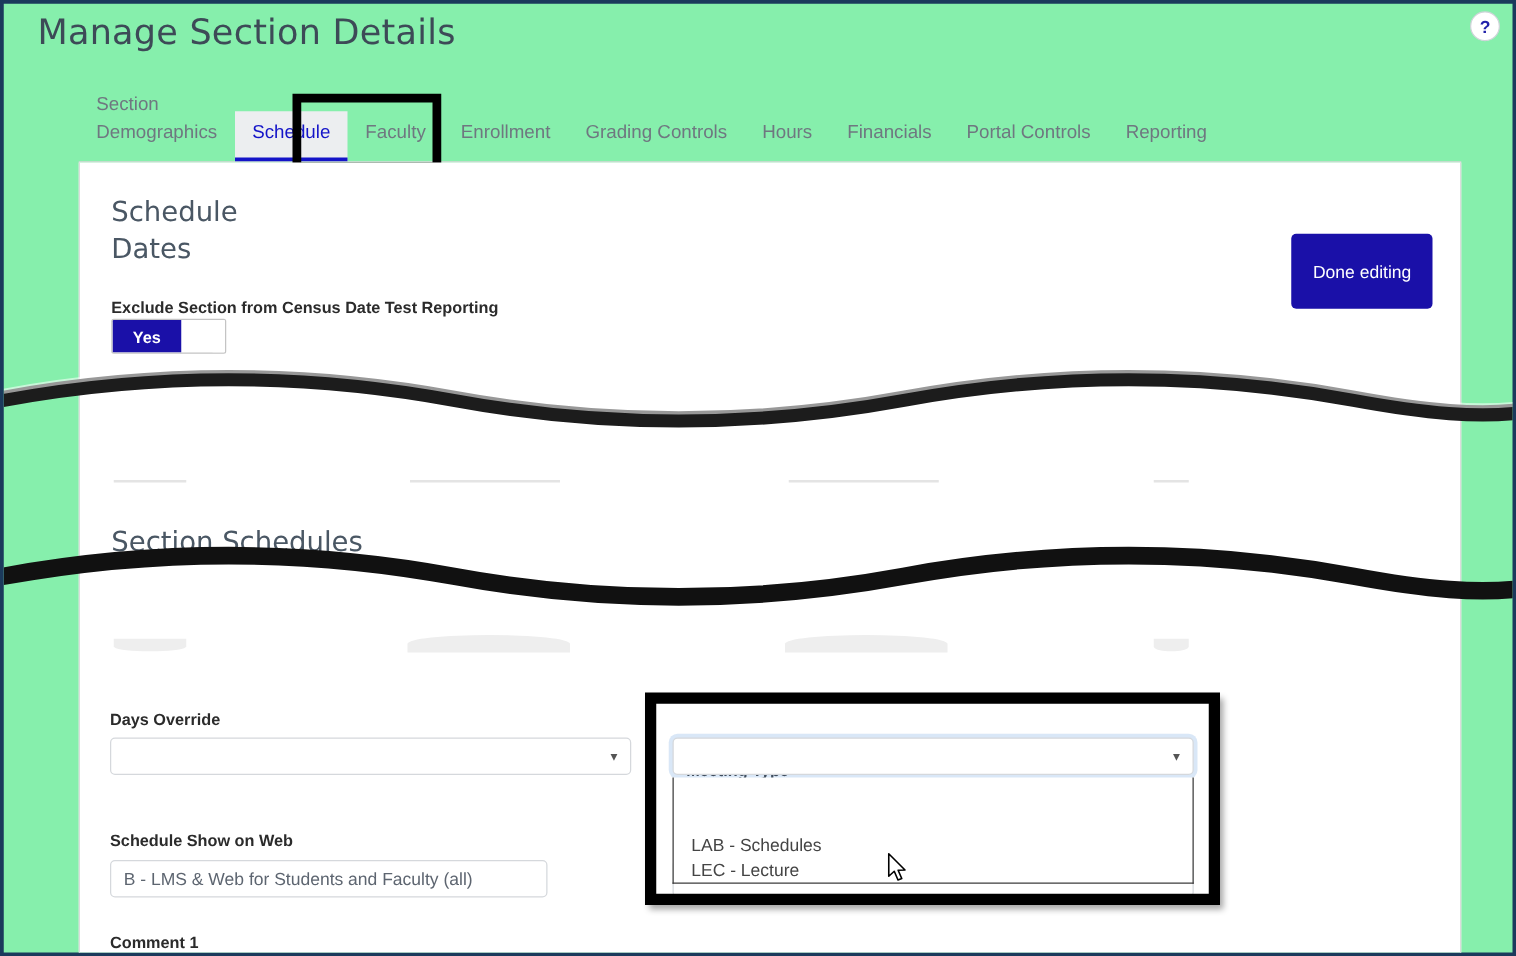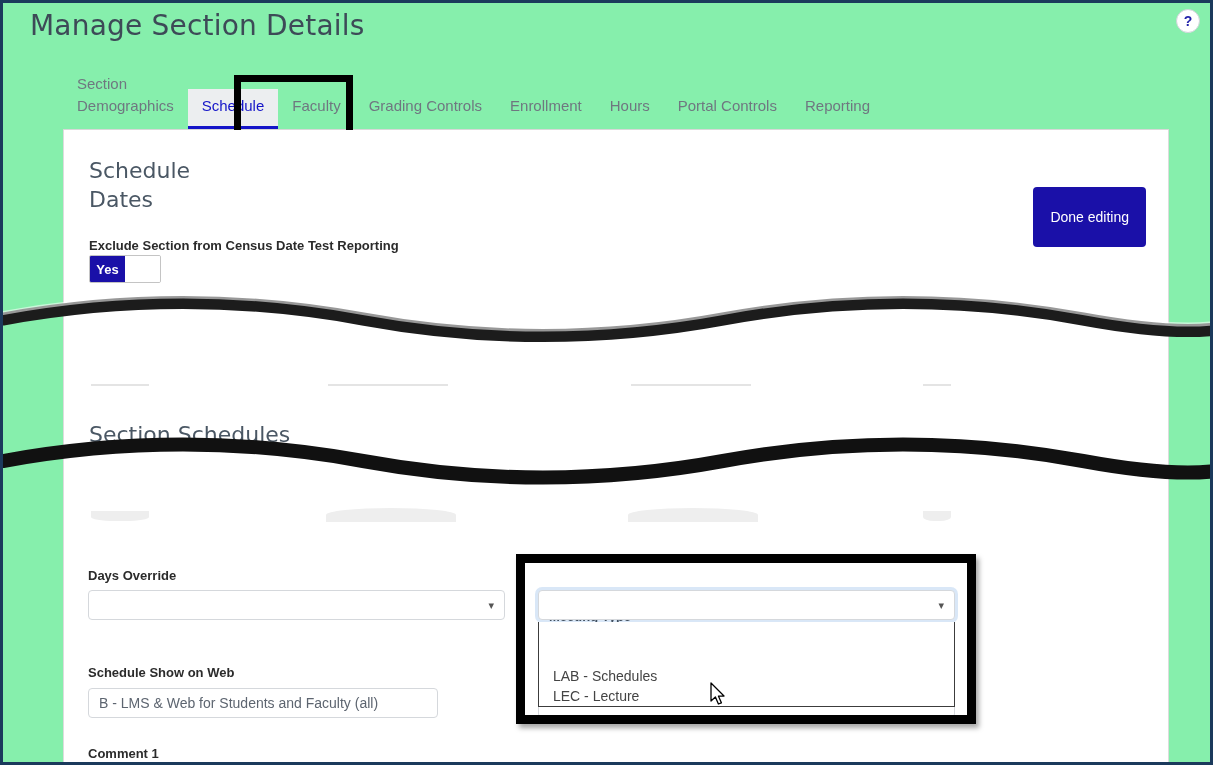--- a/index.html
+++ b/index.html
@@ -85,21 +85,21 @@
     font-family:"Liberation Sans", sans-serif;
   }
 
   
   #exclude-label{
     position:absolute; left:25px; top:108px;
     font-size:13px; font-weight:700; color:#2b2b2b;
   }
   #exclude-toggle{
     position:absolute; left:25px; top:125px;
-    width:72px; height:28px; border:1px solid #c4c4c4;
+    width:92px; height:28px; border:1px solid #c4c4c4;
     background:#fff; display:flex; cursor:pointer; border-radius:2px;
     overflow:hidden;
     gap:25px;
   }
   #exclude-toggle .on-part{
     background:#1a10a8; color:#fff; font-size:13px; font-weight:700;
     flex:1; display:flex; align-items:center; justify-content:center;
   }
   #exclude-toggle .knob{ width:10px; background:#fff; }
 
@@ -179,23 +179,24 @@
 <div id="page-frame">
 
   <div id="page-title">Manage Section Details</div>
   <div id="help-btn">?</div>
 
   <div id="tabbar">
     <div class="tab">Section
 Demographics</div>
     <div class="tab active">Schedule</div>
     <div class="tab">Faculty</div>
+    <div class="tab">Enrollment</div>
     <div class="tab">Grading Controls</div>
-    <div class="tab">Enrollment</div>
     <div class="tab">Hours</div>
+    <div class="tab">Financials</div>
     <div class="tab">Portal Controls</div>
     <div class="tab">Reporting</div>
   </div>
   <div id="tab-highlight"></div>
 
   <div id="content-card">
 
     <div class="section-heading" id="schedule-dates-heading">Schedule
 Dates</div>
 

